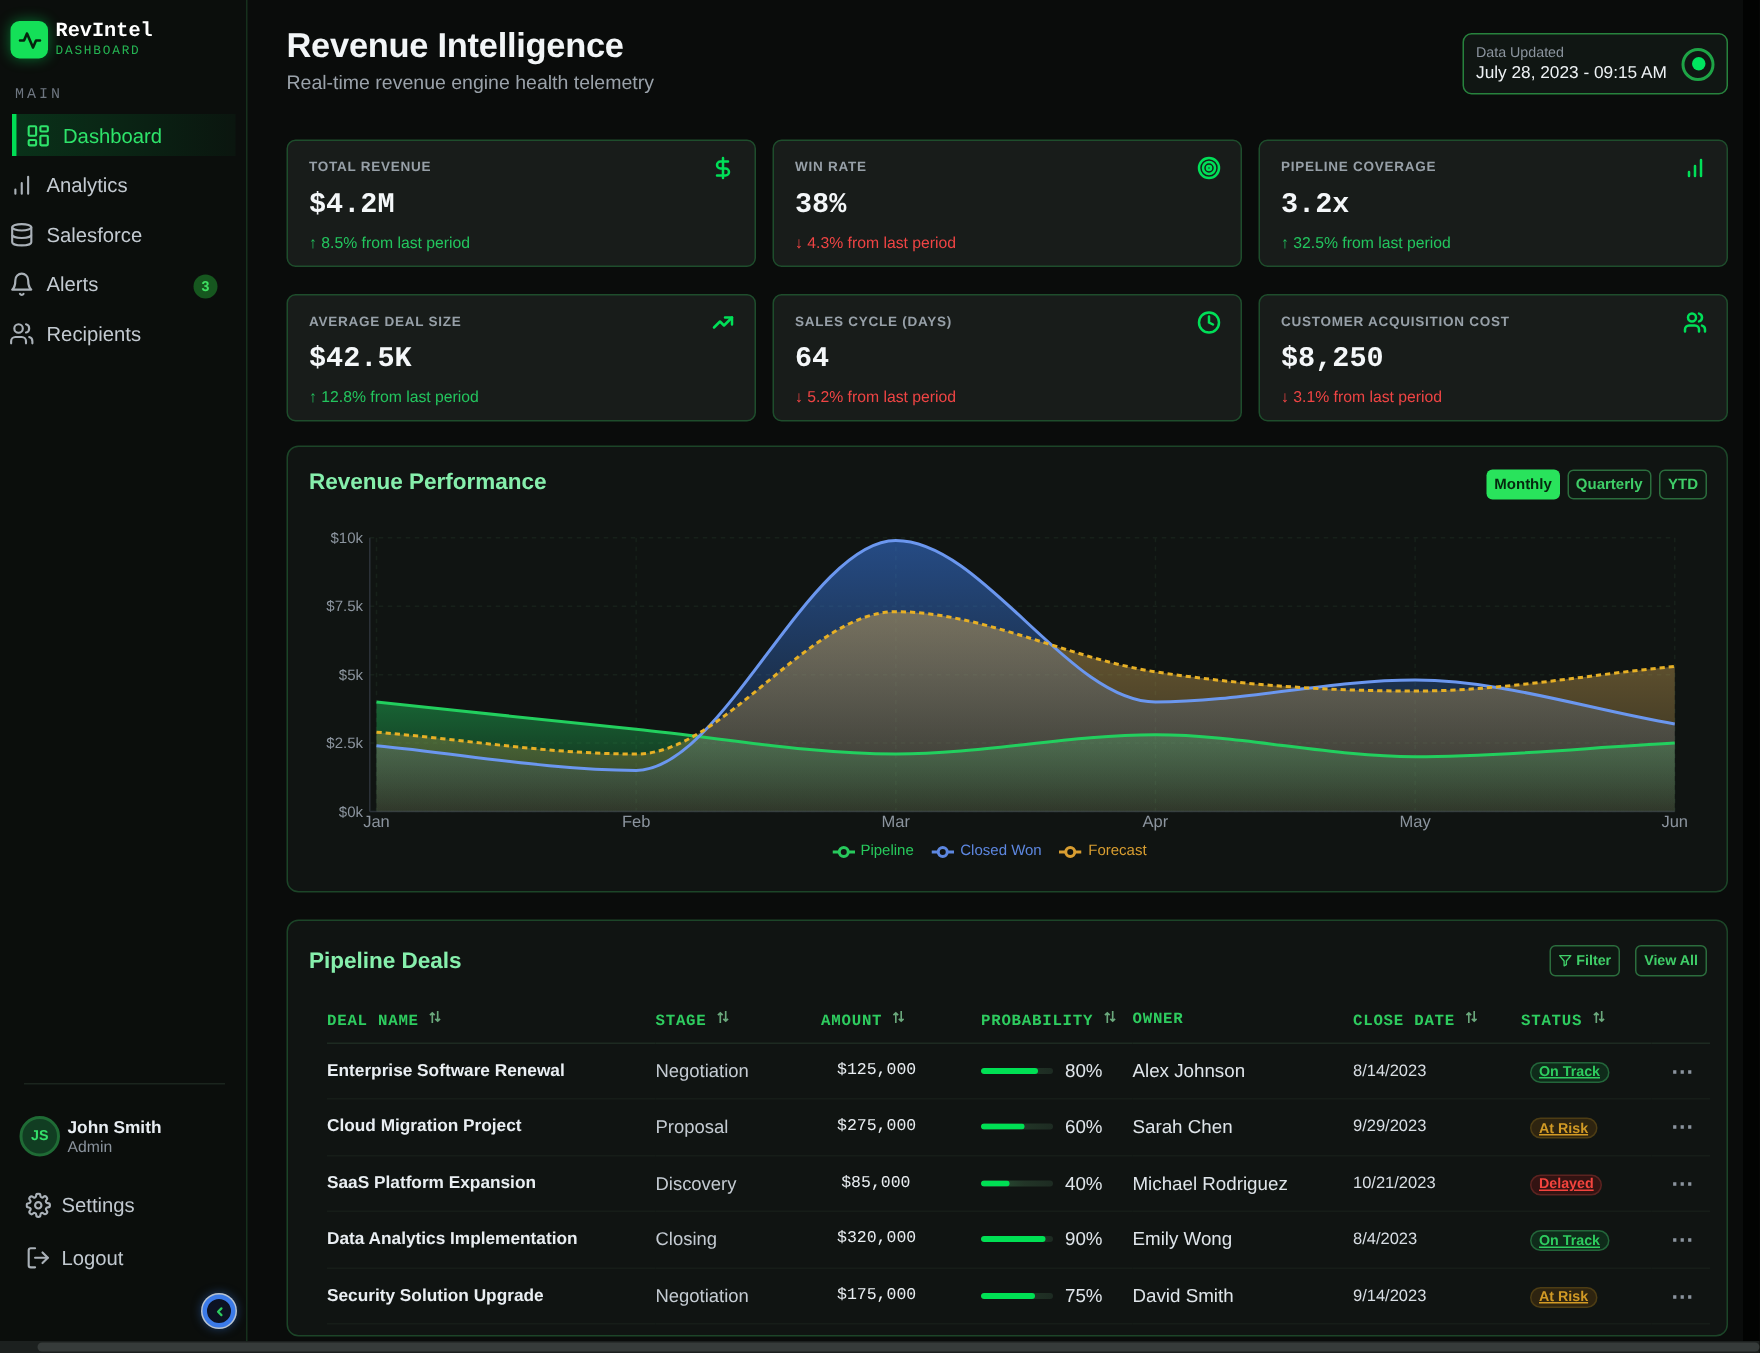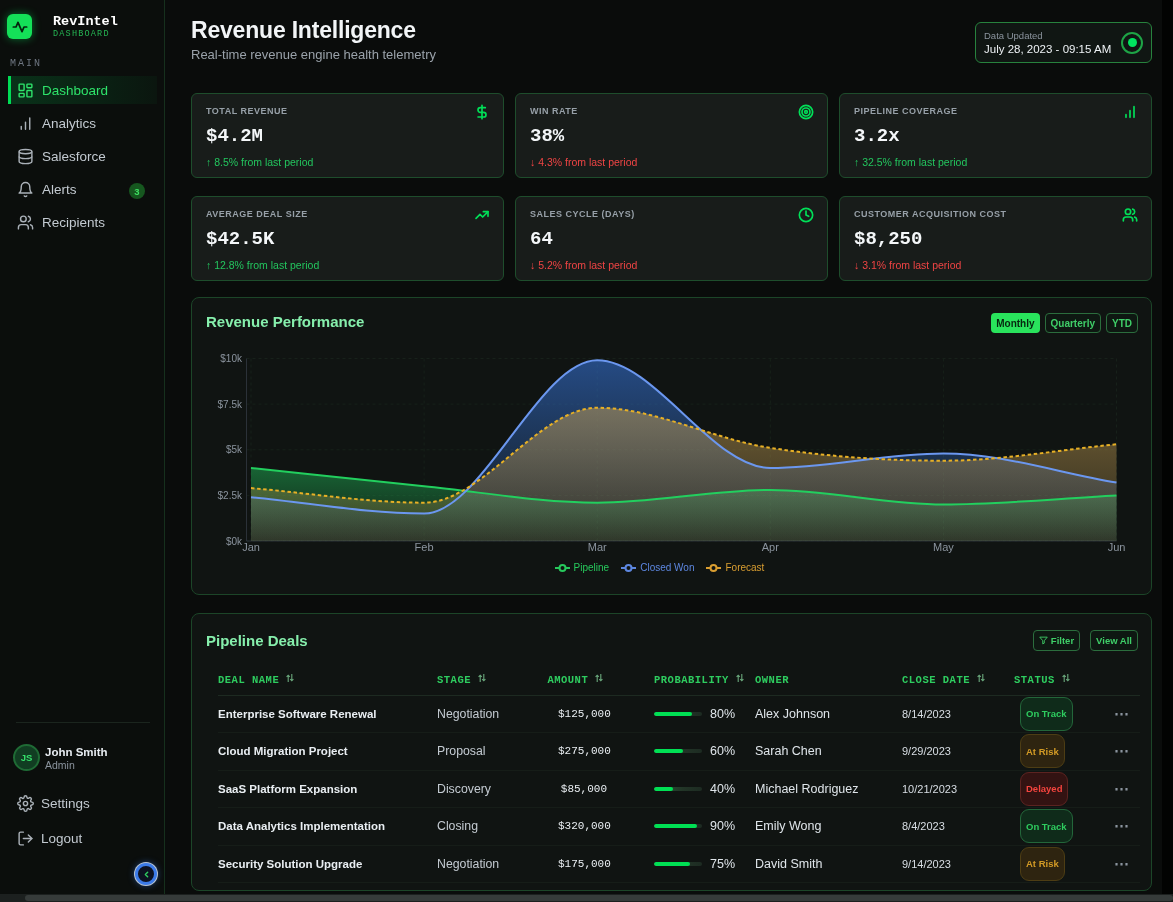--- a/index.html
+++ b/index.html
@@ -1,25 +1,25 @@
 <!DOCTYPE html>
 <html><head>
 <meta charset="utf-8">
 <style>
 * { margin:0; padding:0; box-sizing:border-box; }
 html,body { width:1173px; height:902px; overflow:hidden; background:#0a0c0b; font-family:"Liberation Sans",sans-serif; }
 
 
 .sidebar { position:absolute; left:0; top:0; width:165px; height:902px; background:#0b0e0c; border-right:1px solid #16301d; z-index:5; }
-.logo { display:flex; align-items:center; gap:21px; padding:14px 0 0 7px; }
+.logo { display:flex; align-items:center; gap:5px; padding:14px 0 0 7px; }
 .logo-box { width:25px; height:25px; border-radius:6px; background:#14e058; box-shadow:0 0 9px rgba(0,230,90,0.45); display:flex; align-items:center; justify-content:center; flex:none; }
 .logo-name { font-family:"Liberation Mono",monospace; font-weight:bold; font-size:13.5px; color:#fff; line-height:13px; }
 .logo-sub { font-family:"Liberation Mono",monospace; font-size:8.5px; color:#25b553; letter-spacing:1.2px; line-height:8px; padding-top:2px; }
 .nav-label { font-family:"Liberation Mono",monospace; font-size:10px; color:#6e7681; letter-spacing:2px; margin:19px 0 7px 10px; }
-.nav-item { display:flex; align-items:center; gap:8px; height:28px; margin:5px 0; padding-left:17px; color:#c3cad1; font-size:13.5px; position:relative; }
+.nav-item { display:flex; align-items:center; gap:8px; height:28px; margin:5px 0; padding-left:6px; color:#c3cad1; font-size:13.5px; position:relative; }
 .nav-item svg { flex:none; }
 .nav-item.active { background:linear-gradient(90deg, rgba(0,210,85,0.18), rgba(0,210,85,0.04)); border-left:3px solid #00dd55; padding-left:6px; color:#2ee36a; margin-left:8px; width:149px; }
 .badge { position:absolute; right:19px; top:8px; width:16px; height:16px; border-radius:50%; background:#16571f; color:#3fe062; font-size:9.5px; font-weight:bold; display:flex; align-items:center; justify-content:center; }
 .side-divider { position:absolute; left:16px; right:14px; top:722px; height:1px; background:#1b251e; }
 .user { position:absolute; left:13px; top:744px; display:flex; align-items:flex-end; gap:5px; }
 .avatar { width:27px; height:27px; border-radius:50%; background:#113d22; border:2px solid #1f6b35; color:#35e06b; font-size:9.5px; font-weight:bold; display:flex; align-items:center; justify-content:center; flex:none; }
 .user-name { font-size:11.5px; font-weight:bold; color:#e8edf2; line-height:14px; }
 .user-role { font-size:10.5px; color:#8b949e; line-height:12px; }
 .side-link { position:absolute; left:0; display:flex; align-items:center; gap:7px; padding-left:17px; color:#c2c9d0; font-size:13.5px; height:30px; }
 .collapse-btn { position:absolute; left:135px; top:863px; width:22px; height:22px; border-radius:50%; background:#0d1222; border:3px solid #3b7ae8; box-shadow:0 0 0 1px #b9c4d0, 0 0 7px rgba(59,130,246,0.55); display:flex; align-items:center; justify-content:center; }
@@ -67,21 +67,21 @@
 table.deals td { font-size:12.5px; color:#dfe5ea; height:37.5px; border-bottom:1px solid #161d18; padding:0; vertical-align:middle; }
 
 table.deals td.deal { font-weight:bold; font-size:11.5px; color:#e9eef2; }
 table.deals td.stage { color:#c4cbd2; font-size:12.3px; }
 table.deals td.amt { font-family:"Liberation Mono",monospace; font-size:11px; text-align:right; padding-right:47px; color:#e9eef2; }
 table.deals th.amt-h .amtwrap { float:right; margin-right:51px; }
 .prob { display:flex; align-items:center; gap:8px; }
 .bar { width:48px; height:4px; border-radius:2px; background:linear-gradient(90deg,#2a5c3a,#223527 60%,#1d2b22); overflow:hidden; }
 .bar i { display:block; height:100%; border-radius:2px; background:#00e054; }
 table.deals td.date { font-family:Liberation Sans, sans-serif; font-size:11px; color:#d8dee4; }
-.pill { display:inline-flex; align-items:center; justify-content:center; height:34px; padding:0 5px; border-radius:9px; font-size:9.5px; font-weight:bold; margin-left:6px; border:1px solid transparent; }
+.pill { display:inline-flex; align-items:center; justify-content:center; height:14px; padding:0 5px; border-radius:9px; font-size:9.5px; font-weight:bold; margin-left:6px; border:1px solid transparent;text-decoration:underline; }
 .pill.ok { background:#0f2b1a; border-color:#23663a; color:#2ecc5f; }
 .pill.risk { background:#2e2410; border-color:#4d3d14; color:#d29a25; }
 .pill.del { background:#331312; border-color:#5c2320; color:#f4443e; }
 table.deals td.dots { color:#8b949e; font-size:15px; font-weight:bold; letter-spacing:1px; padding-left:13px; }
 
 
 .vscroll { position:absolute; right:0; top:0; width:11px; height:894px; background:#020302; z-index:9; }
 .hscroll { position:absolute; left:0; bottom:0; width:1173px; height:8px; background:#1c201f; z-index:10; }
 .hthumb { position:absolute; left:25px; top:1px; height:6px; width:1148px; border-radius:3px; background:#363b3a; }
 </style>

